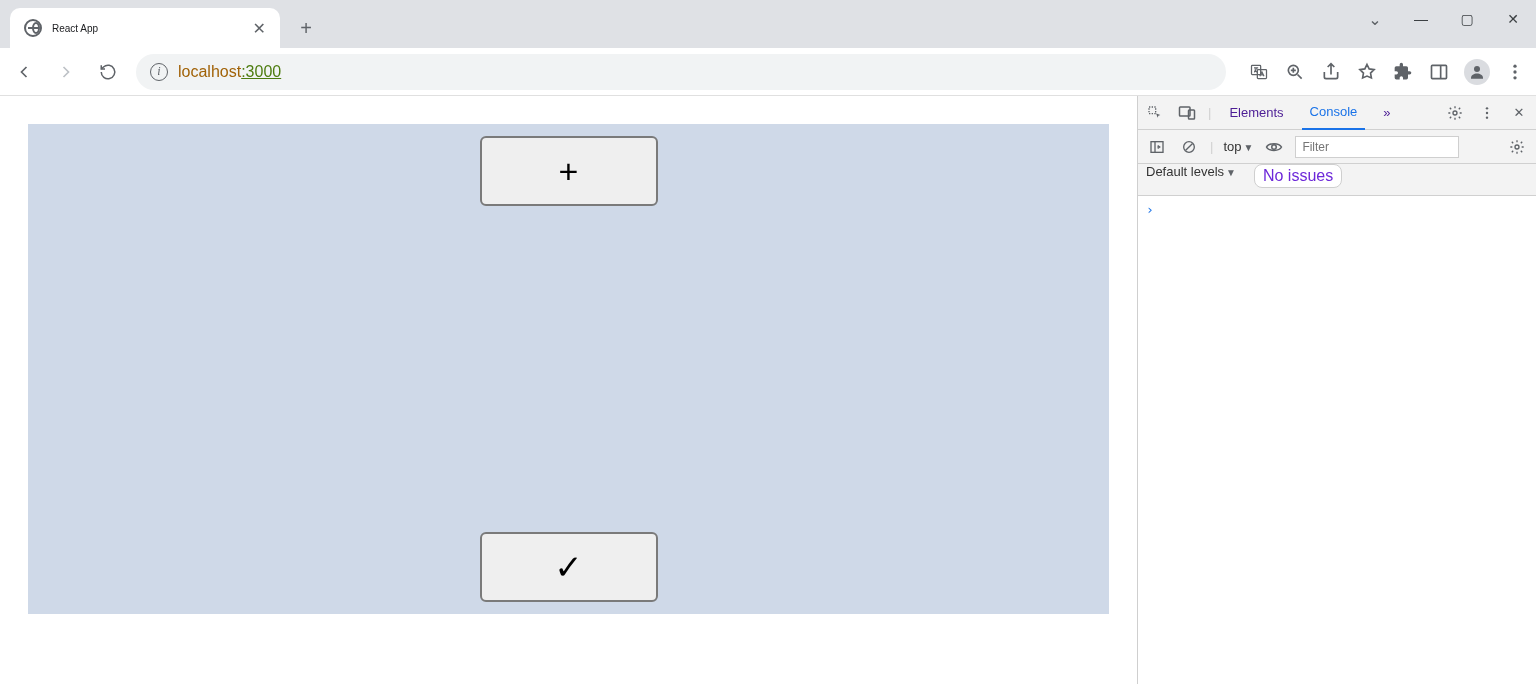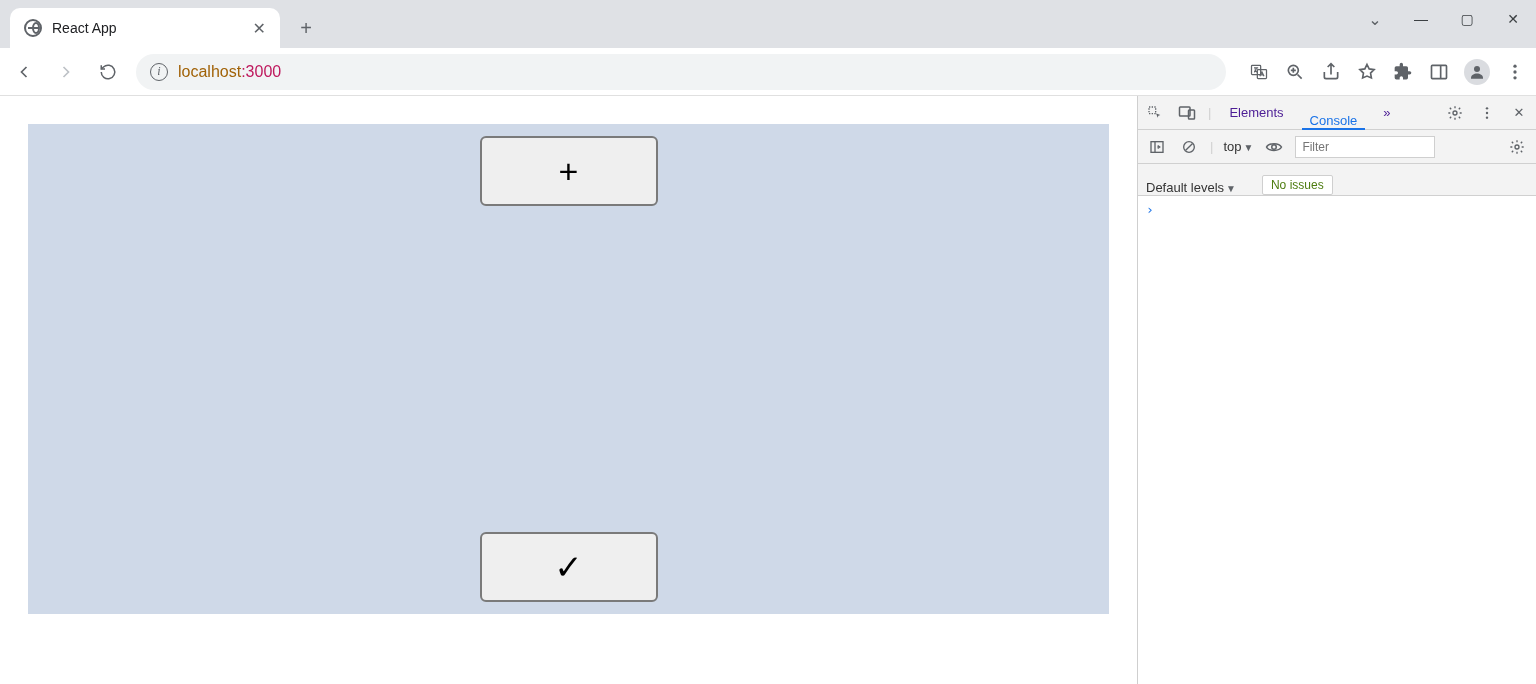--- a/index.html
+++ b/index.html
@@ -4,58 +4,58 @@
 <style>
 * { box-sizing: border-box; margin: 0; padding: 0; }
 html, body { width: 1536px; height: 684px; font-family: "Segoe UI", Arial, sans-serif; overflow: hidden; background: #fff; }
 
 
 .titlebar { height: 48px; background: #dfe1e5; display: flex; align-items: flex-end; position: relative; }
 .tab { background: #fff; height: 40px; margin-left: 10px; border-radius: 10px 10px 0 0; display: flex; align-items: center; padding: 0 14px; min-width: 270px; gap: 10px; }
 .tab .favicon { width: 18px; height: 18px; border: 2px solid #5f6368; border-radius: 50%; position: relative; }
 .tab .favicon::before { content: ""; position: absolute; left: 2px; right: 2px; top: 6px; height: 2px; background: #5f6368; }
 .tab .favicon::after { content: ""; position: absolute; top: 1px; bottom: 1px; left: 6px; width: 4px; border: 2px solid #5f6368; border-radius: 50%; }
-.tab .title { font-size: 14px; color: #202124; flex: 1; }
+.tab .title { font-size: 10px; color: #202124; flex: 1; }
 .tab .close { font-size: 16px; color: #5f6368; cursor: pointer; }
 .newtab { width: 32px; height: 32px; display: flex; align-items: center; justify-content: center; font-size: 20px; color: #5f6368; margin-left: 10px; margin-bottom: 4px; cursor: pointer; border-radius: 50%; }
 .win-controls { position: absolute; right: 0; top: 0; height: 38px; display: flex; }
 .win-controls .wc { width: 46px; display: flex; align-items: center; justify-content: center; color: #3c4043; font-size: 14px; cursor: pointer; }
 .win-controls .chev { width: 46px; display: flex; align-items: center; justify-content: center; color: #5f6368; }
 
 
 .toolbar { height: 48px; background: #fff; border-bottom: 1px solid #e0e0e0; display: flex; align-items: center; padding: 0 10px; gap: 14px; }
 .tb-btn { width: 28px; height: 28px; display: flex; align-items: center; justify-content: center; color: #5f6368; cursor: pointer; border-radius: 50%; }
 .tb-btn.disabled { color: #bdc1c6; cursor: default; }
 .urlbar { flex: 1; height: 36px; background: #f1f3f4; border-radius: 18px; display: flex; align-items: center; padding: 0 14px; gap: 10px; color: #202124; font-size: 16px; }
 .urlbar .info { width: 18px; height: 18px; border: 1.5px solid #5f6368; border-radius: 50%; display: flex; align-items: center; justify-content: center; font-size: 12px; color: #5f6368; font-style: italic; font-family: Georgia, serif; }
 .url-host { color: #a16207; }
-.url-port { color: #be185d; }
+.url-port { color: #4d7c0f; text-decoration: underline; }
 .tb-right { display: flex; align-items: center; gap: 14px; margin-left: 8px; }
 .ic { width: 22px; height: 22px; display: flex; align-items: center; justify-content: center; color: #5f6368; cursor: pointer; }
 .avatar { width: 26px; height: 26px; border-radius: 50%; background: #dadce0; display: flex; align-items: center; justify-content: center; }
 .avatar svg { width: 18px; height: 18px; fill: #5f6368; }
 
 
 .split { display: flex; height: calc(684px - 48px - 48px); }
 
 
 .page { flex: 1; background: #fff; padding: 28px 28px; overflow: auto; }
 .app-box { background: #cfd9e8; width: 100%; min-height: 490px; display: flex; flex-direction: column; align-items: center; justify-content: space-between; padding: 12px 0; }
 .app-btn { width: 178px; height: 70px; background: #efefef; border: 2px solid #7a7a7a; border-radius: 6px; display: flex; align-items: center; justify-content: center; font-size: 34px; cursor: pointer; user-select: none; }
 
 
 .devtools { width: 399px; border-left: 1px solid #cfcfcf; background: #fff; display: flex; flex-direction: column; font-size: 13px; color: #333; }
 .dt-tabs { height: 34px; border-bottom: 1px solid #d0d0d0; display: flex; align-items: center; padding: 0 6px; gap: 10px; background: #f3f3f3; }
 .dt-tab { padding: 0 8px; height: 34px; display: flex; align-items: center; color: #4c1d95; cursor: pointer; }
-.dt-tab.active { color: #1a73e8; border-bottom: 2px solid #1a73e8; align-items: flex-end; }
+.dt-tab.active { color: #1a73e8; border-bottom: 2px solid #1a73e8; }
 .dt-tabs .spacer { flex: 1; }
 .dt-row2 { height: 34px; border-bottom: 1px solid #d0d0d0; display: flex; align-items: center; padding: 0 8px; gap: 10px; background: #f3f3f3; }
-.dt-row2 input { height: 22px; border: 1px solid #cfcfcf; background: #fff; padding: 0 6px; font-size: 12px; width: 140px; }
-.dt-row3 { height: 32px; border-bottom: 1px solid #d0d0d0; display: flex; align-items: flex-end; padding: 0 8px; gap: 26px; background: #f3f3f3; }
-.pill { border: 1px solid #cfcfcf; background: #fff; border-radius: 2px; padding: 2px 8px; font-size: 12px; color: #4d7c0f; }
+.dt-row2 input { height: 22px; border: 1px solid #cfcfcf; background: #fff; padding: 0 6px; font-size: 12px; width: 164px; }
+.dt-row3 { height: 32px; border-bottom: 1px solid #d0d0d0; display: flex; align-items: flex-start; padding: 0 8px; gap: 18px; background: #f3f3f3; }
+.pill { border: 1px solid #cfcfcf; background: #fff; border-radius: 8px; padding: 2px 8px; font-size: 16px; color: #6d28d9; }
 .dt-console { flex: 1; padding: 6px 8px; font-family: Menlo, Consolas, monospace; font-size: 13px; }
 .prompt { color: #1a73e8; }
 
 .tri { font-size: 10px; color: #5f6368; margin-left: 2px; }
 </style>
 </head>
 <body>
 
 <div class="titlebar">
   <div class="tab">

